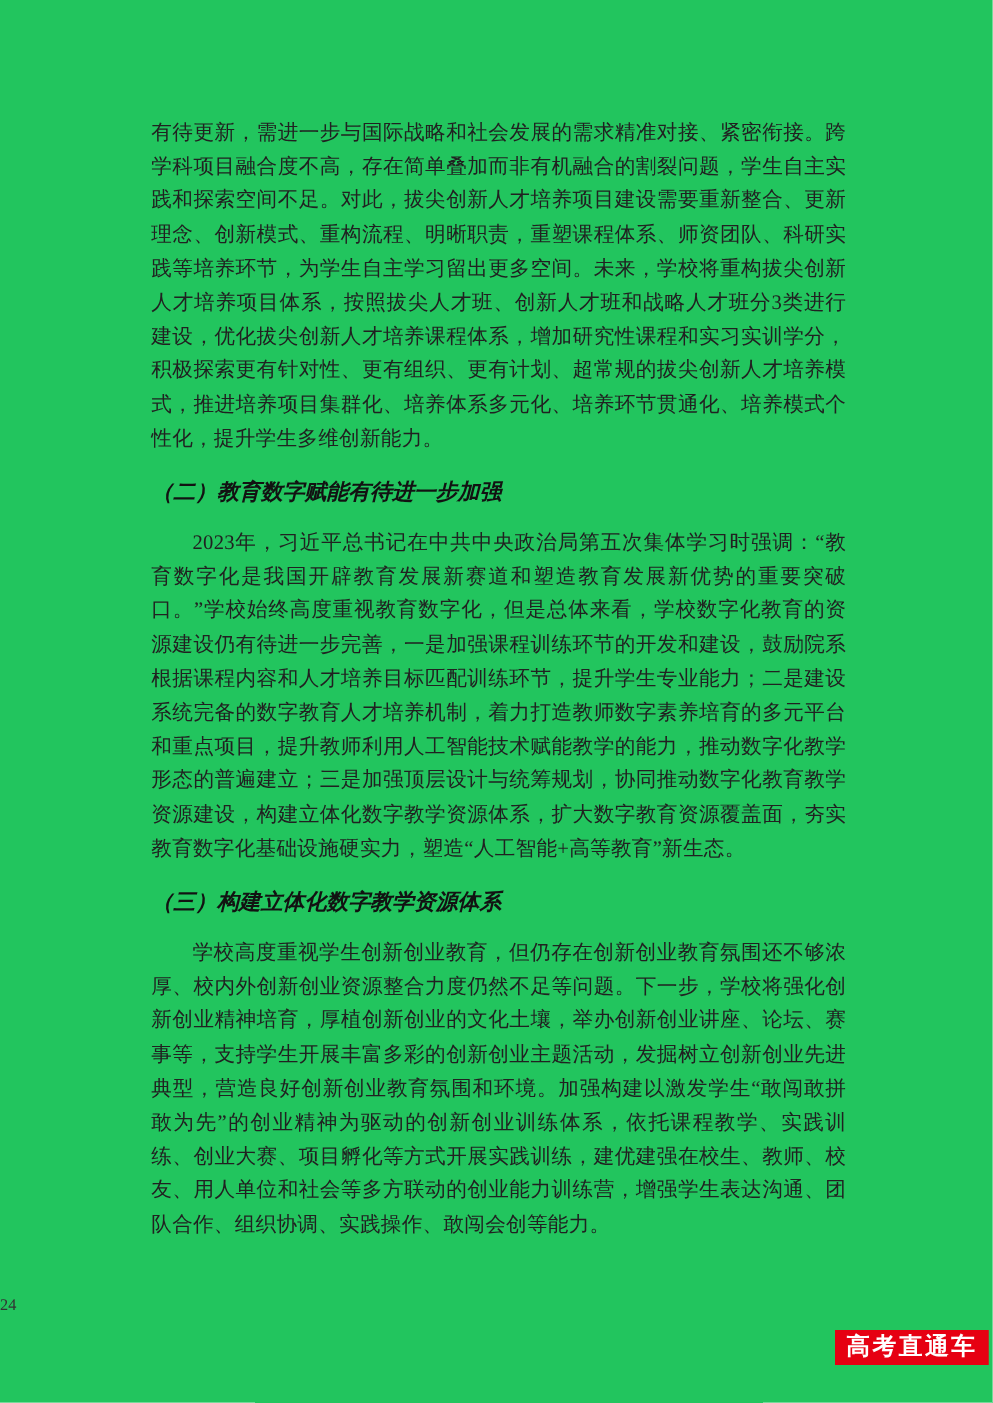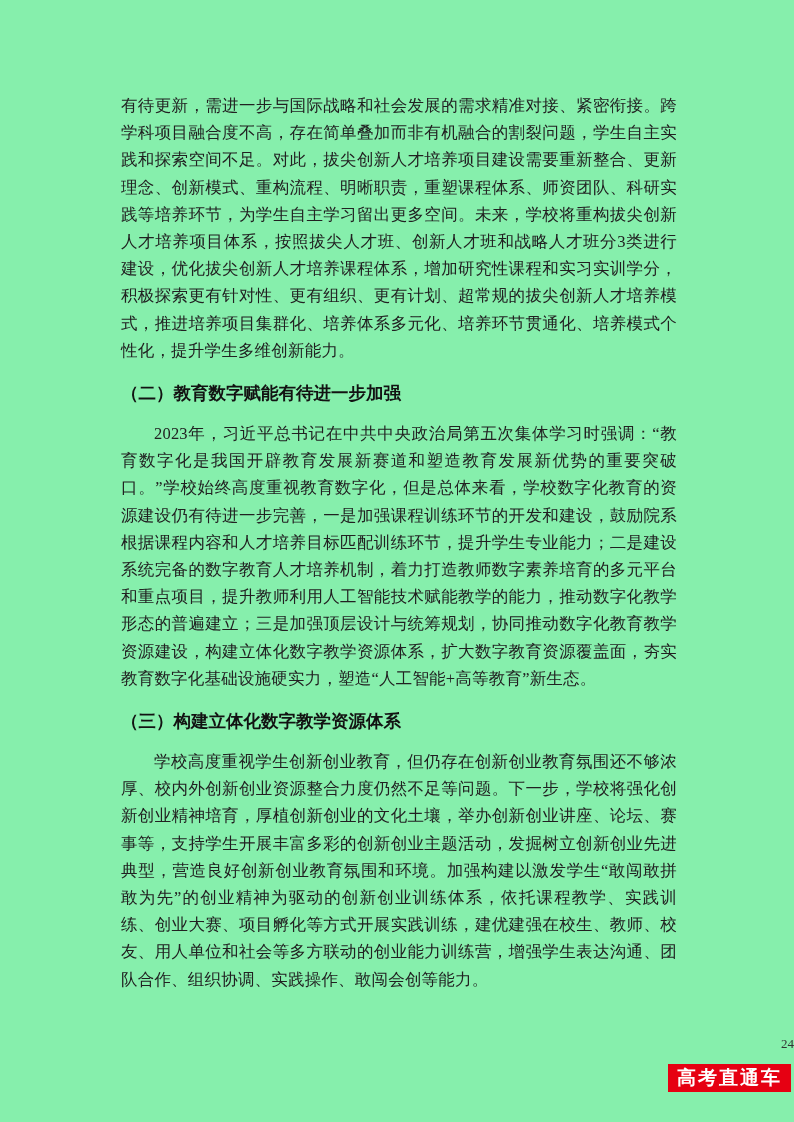--- a/index.html
+++ b/index.html
@@ -8,21 +8,21 @@
     width: 794px;
     height: 1122px;
     position: relative;
     overflow: hidden;
     font-family: "Liberation Serif", serif;
     color: #1f1f1f;
   }
   .page {
     position: absolute;
     inset: 0;
-    background: #86efac;
+    background: #22c55e;
   }
   .content {
     position: absolute;
     left: 121px;
     top: 92px;
     width: 556px;
   }
   .para {
     font-size: 16.5px;
     line-height: 27.2px;
@@ -33,27 +33,27 @@
   .para.indent { text-indent: 2em; }
   .heading {
     font-family: "Liberation Sans", sans-serif;
     font-weight: bold;
     font-size: 17.5px;
     line-height: 28px;
     color: #121212;
     margin-top: 15px;
     margin-bottom: 13px;
   }
-  .para + .heading { margin-top: 15px; }
+  .para + .heading { margin-top: 15px; font-style: italic; }
   .page-number {
     position: absolute;
     left: 0;
     right: 0;
     bottom: 70px;
-    text-align: right;
+    text-align: left;
     font-size: 13px;
     color: #333333;
     font-family: "Liberation Serif", serif;
   }
   .watermark {
     position: absolute;
     right: 3px;
     bottom: 30px;
     background: #e60012;
     color: #ffffff;

